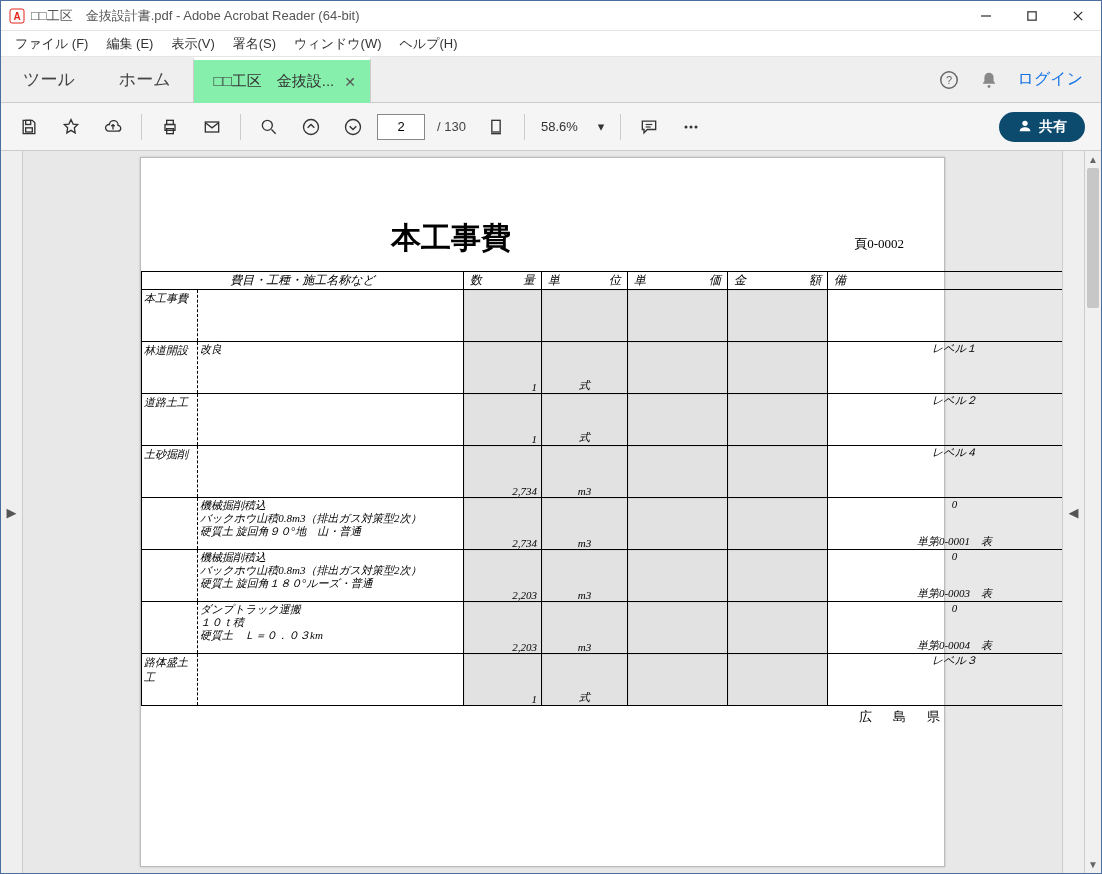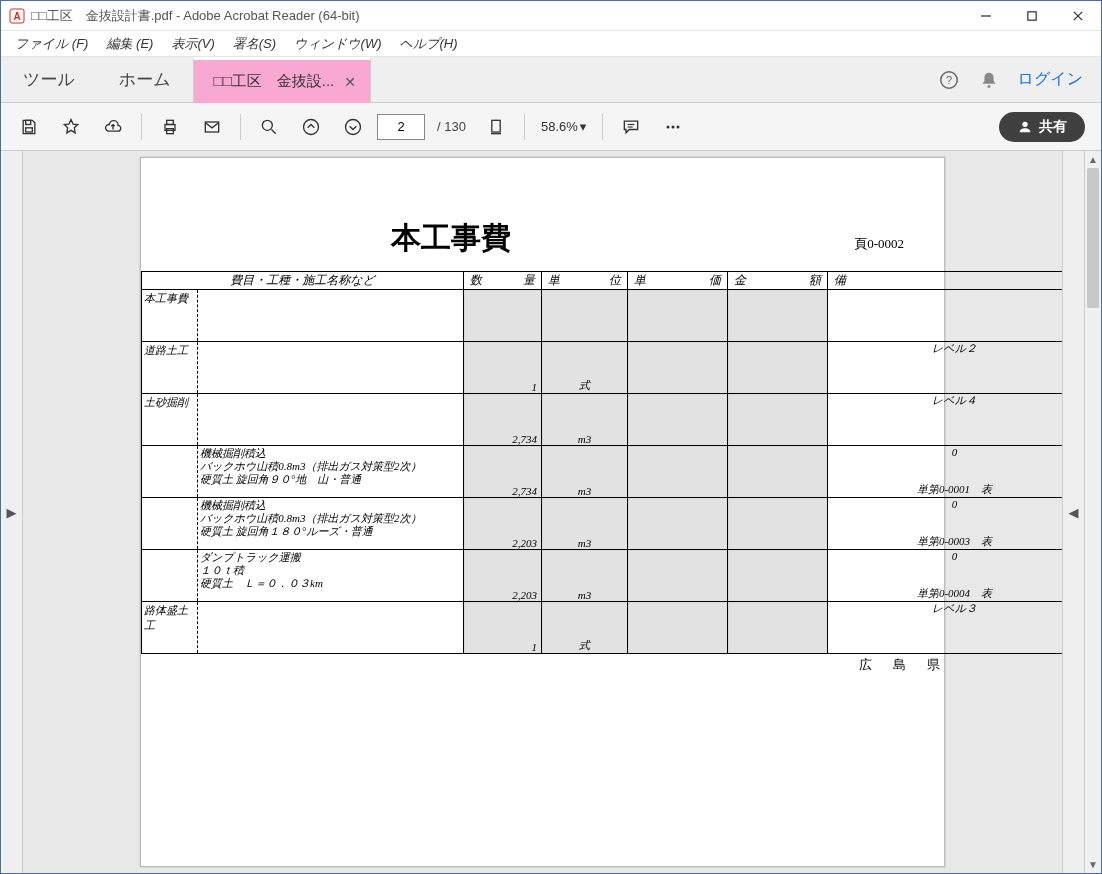--- a/index.html
+++ b/index.html
@@ -11,38 +11,38 @@
     color: #333;
     overflow: hidden;
   }
   .window { width: 1102px; height: 874px; display: flex; flex-direction: column; border: 1px solid #4a6ea0; }
   
   .titlebar { height: 30px; display: flex; align-items: center; padding: 0 0 0 8px; background: #fff; border-bottom: 1px solid #e5e5e5; }
   .titlebar .appicon { width: 16px; height: 16px; margin-right: 6px; }
   .titlebar .title { flex: 1; color: #555; font-size: 13px; }
   .titlebar .winbtn { width: 46px; height: 30px; display:flex; align-items:center; justify-content:center; color:#555; }
   
-  .menubar { height: 26px; display:flex; align-items:center; padding: 0 6px; gap: 2px; background:#fff; border-bottom:1px solid #e5e5e5;font-style:italic; }
+  .menubar { height: 26px; display:flex; align-items:center; padding: 0 6px; gap: 2px; background:#fff; border-bottom:1px solid #e5e5e5; }
   .menubar .mitem { padding: 3px 8px; font-size: 13px; color:#333; }
   
   .tabbar { height: 46px; display:flex; align-items:stretch; background:#efefef; border-bottom:1px solid #ccc; }
   .tabbar .bigtab { padding: 0 22px; display:flex; align-items:center; font-size:17px; color:#444; }
-  .tabbar .doctab { display:flex; align-items:center; padding:0 14px 0 20px; background:#f9a8d4; border-top:3px solid #fff; border-right:1px solid #ccc; border-left:1px solid #ccc; font-size:15px; color:#333; gap:10px; margin-bottom:-1px; }
+  .tabbar .doctab { display:flex; align-items:center; padding:0 14px 0 20px; background:#86efac; border-top:3px solid #fff; border-right:1px solid #ccc; border-left:1px solid #ccc; font-size:15px; color:#333; gap:10px; margin-bottom:-1px; }
   .tabbar .doctab .close { color:#555; font-size:14px; }
   .tabbar .spacer { flex:1; }
   .tabbar .rightctl { display:flex; align-items:center; gap:18px; padding:0 18px; }
   .tabbar .login { color:#1473e6; font-size:16px; }
   
   .toolbar { height: 48px; display:flex; align-items:center; padding:0 10px; gap:6px; background:#f5f5f5; border-bottom:1px solid #ccc; }
   .toolbar .tbtn { width:36px; height:36px; display:flex; align-items:center; justify-content:center; color:#333; border-radius:3px; }
   .toolbar .sep { width:1px; height:26px; background:#ccc; margin:0 4px; }
   .toolbar .pagefield { width:48px; height:26px; border:1px solid #888; background:#fff; text-align:center; font-size:13px; }
   .toolbar .pagetotal { color:#444; padding:0 6px; }
-  .toolbar .zoomsel { display:flex; align-items:center; gap:2px; border:0; background:transparent; font-size:13px; color:#333; padding:0 6px; }
-  .toolbar .sharebtn { margin-left:auto; margin-right:6px; display:flex; align-items:center; gap:6px; background:#404040; color:#fff; padding:6px 18px; border-radius:16px; font-size:14px; font-weight:600; }
+  .toolbar .zoomsel { display:flex; align-items:center; gap:20px; border:0; background:transparent; font-size:13px; color:#333; padding:0 6px; }
+  .toolbar .sharebtn { margin-left:auto; margin-right:6px; display:flex; gap:6px; background:#0c4a6e; color:#fff; padding:6px 18px; border-radius:16px; font-size:14px; font-weight:600; }
   .iconsvg { width:20px; height:20px; display:block; }
   .iconsvg.big { width:22px; height:22px; }
   
   .viewarea { flex:1; display:flex; background:#e8e8e8; position:relative; }
   .sidehandle { width:22px; background:#efefef; border-right:1px solid #ccc; display:flex; align-items:center; justify-content:center; color:#555; }
   .sidehandle.right { border-right:none; border-left:1px solid #ccc; }
   .pagewrap { flex:1; overflow:auto; display:flex; justify-content:center; padding:6px 0; }
   .page { width:805px; min-height:700px; background:#fff; border:1px solid #bbb; box-shadow:0 0 2px rgba(0,0,0,.2); padding:0 0 4px 0; }
   .scrollbar { width:17px; background:#f0f0f0; border-left:1px solid #ccc; display:flex; flex-direction:column; }
   .scrollbar .arrow { height:17px; display:flex; align-items:center; justify-content:center; color:#666; font-size:10px; }
@@ -294,20 +294,40 @@
                   <td class="lcell shade"></td>
                   <td class="lcell shade"></td>
                   <td class="lcell">
                     <div class="top" style="text-align:center"></div>
                     <div class="botc"></div>
                   </td>
                 </tr>
                 <tr>
                   <td class="lcell">
                     <div class="namecell">
+                      <div class="c1">林道開設</div>
+                      <div class="c2">改良</div>
+                    </div>
+                  </td>
+                  <td class="lcell shade">
+                    <div class="bot">1</div>
+                  </td>
+                  <td class="lcell shade">
+                    <div class="botc">式</div>
+                  </td>
+                  <td class="lcell shade"></td>
+                  <td class="lcell shade"></td>
+                  <td class="lcell">
+                    <div class="top" style="text-align:center">レベル１</div>
+                    <div class="botc"></div>
+                  </td>
+                </tr>
+                <tr>
+                  <td class="lcell">
+                    <div class="namecell">
                       <div class="c1">道路土工</div>
                       <div class="c2"></div>
                     </div>
                   </td>
                   <td class="lcell shade">
                     <div class="bot">1</div>
                   </td>
                   <td class="lcell shade">
                     <div class="botc">式</div>
                   </td>

